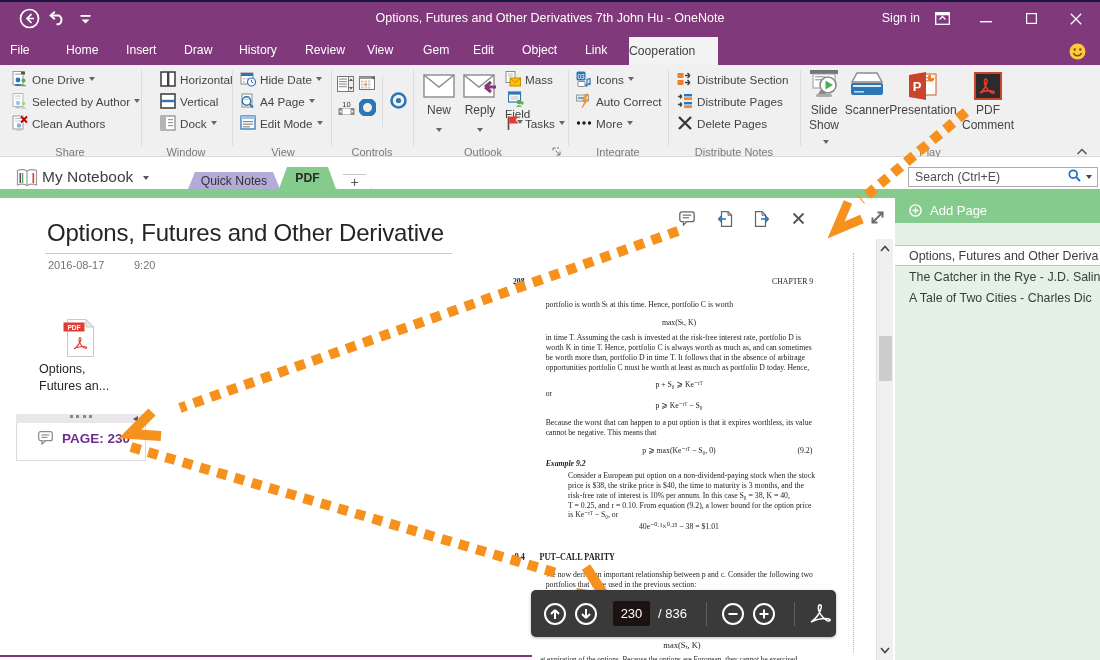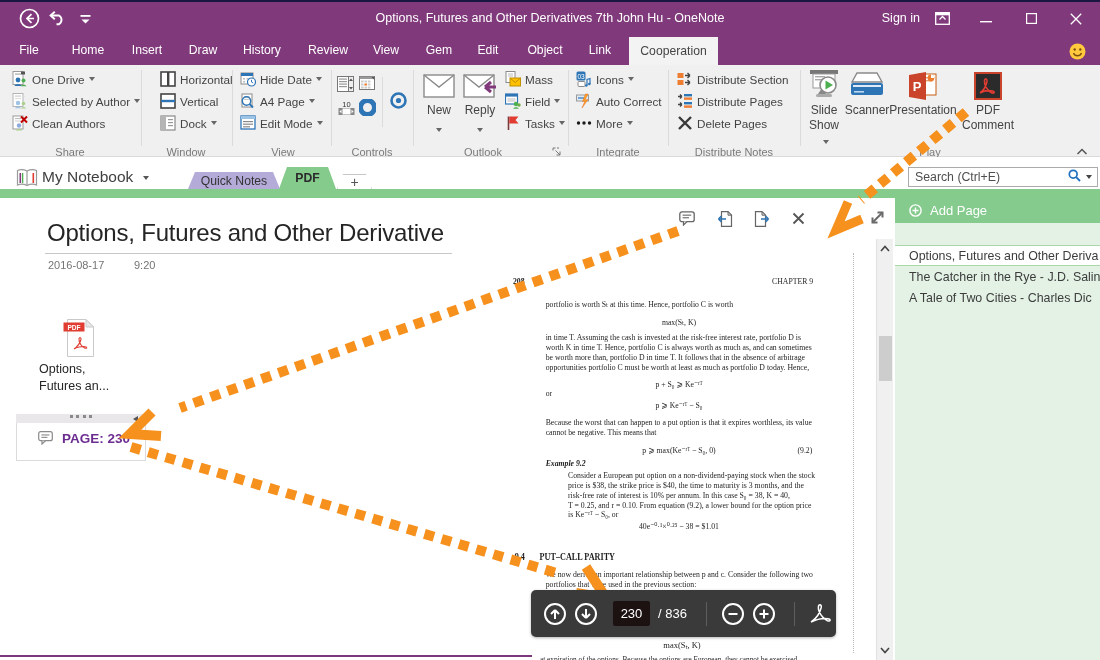--- a/index.html
+++ b/index.html
@@ -8,21 +8,21 @@
   #app { position:relative; width:1100px; height:660px; background:#fff; overflow:hidden; }
 
   
   #titlebar { position:absolute; left:0; top:0; width:1100px; height:35px; background:#80397B; border-top:2px solid #191741; }
   .tb-icon { position:absolute; top:0; height:33px; display:flex; align-items:center; justify-content:center; }
   #win-title { position:absolute; left:330px; top:0; width:440px; height:33px; line-height:33px; text-align:center; color:#fff; font-size:12.5px; white-space:nowrap; }
   #sign-in { position:absolute; right:180px; top:0; height:33px; line-height:33px; color:#fff; font-size:12.5px; }
 
   
   #menubar { position:absolute; left:0; top:35px; width:1100px; height:30px; background:#80397B; }
-  .menu-tab { position:absolute; top:0; height:30px; line-height:30px; color:#fff; font-size:12.2px; text-align:center; }
+  .menu-tab { position:absolute; top:0; height:30px; line-height:30px; color:#fff; font-size:12.2px; }
   .menu-tab.active { background:#F4F3F4; color:#444; top:2px; height:28px; line-height:28px; }
 
   
   #ribbon { position:absolute; left:0; top:65px; width:1100px; height:92px; background:#F1F0F1; border-bottom:1px solid #DBD9DB; }
   .rib-sep { position:absolute; top:5px; width:1px; height:76px; background:#DCDADC; }
   .rib-label { position:absolute; top:81px; font-size:11px; color:#7A7A7A; text-align:center; }
   .rib-item { position:absolute; height:20px; display:flex; align-items:center; font-size:11.7px; color:#444; white-space:nowrap; }
   .rib-item .ric { width:16px; height:16px; margin-right:4px; flex:none; position:relative; }
   .dd { display:inline-block; width:0; height:0; border-left:3.5px solid transparent; border-right:3.5px solid transparent; border-top:4px solid #666; margin-left:4px; }
   .bigbtn { position:absolute; top:4px; text-align:center; font-size:12px; color:#444; }
@@ -343,21 +343,21 @@
     <div class="rib-item" style="left:505px;top:4px;">
       <span class="ric"><svg width="16" height="16" viewBox="0 0 16 16">
             <rect x="1" y="0.5" width="9" height="11" fill="#fff" stroke="#8a8a8a"></rect>
             <rect x="3" y="2.5" width="5" height="1" fill="#bbb"></rect>
             <rect x="3" y="4.5" width="5" height="1" fill="#bbb"></rect>
             <rect x="5" y="7" width="10.5" height="8" fill="#FFC000" stroke="#BF9000"></rect>
             <path d="M5 7 L10.2 11.5 L15.5 7" fill="none" stroke="#BF9000"></path>
           </svg></span>
       <span>Mass</span>
     </div>
-    <div class="rib-item" style="left:505px;top:26px;">
+    <div class="rib-item" style="left:505px;top:26px;flex-direction:column;">
       <span class="ric"><svg width="16" height="16" viewBox="0 0 16 16">
             <rect x="0.5" y="1" width="12" height="10" fill="#fff" stroke="#2E75B6" stroke-width="1.2"></rect>
             <rect x="0.5" y="1" width="12" height="2.6" fill="#2E75B6"></rect>
             <rect x="2.5" y="5.5" width="8" height="1" fill="#bbb"></rect>
             <rect x="2.5" y="7.5" width="8" height="1" fill="#bbb"></rect>
             <circle cx="11" cy="11" r="2.2" fill="#4CAF50"></circle>
             <path d="M8.3 15.8 C8.3 13.6 13.7 13.6 13.7 15.8 Z" fill="#4CAF50"></path>
             <circle cx="14" cy="12" r="1.7" fill="#70AD47"></circle>
           </svg></span>
       <span>Field</span>

